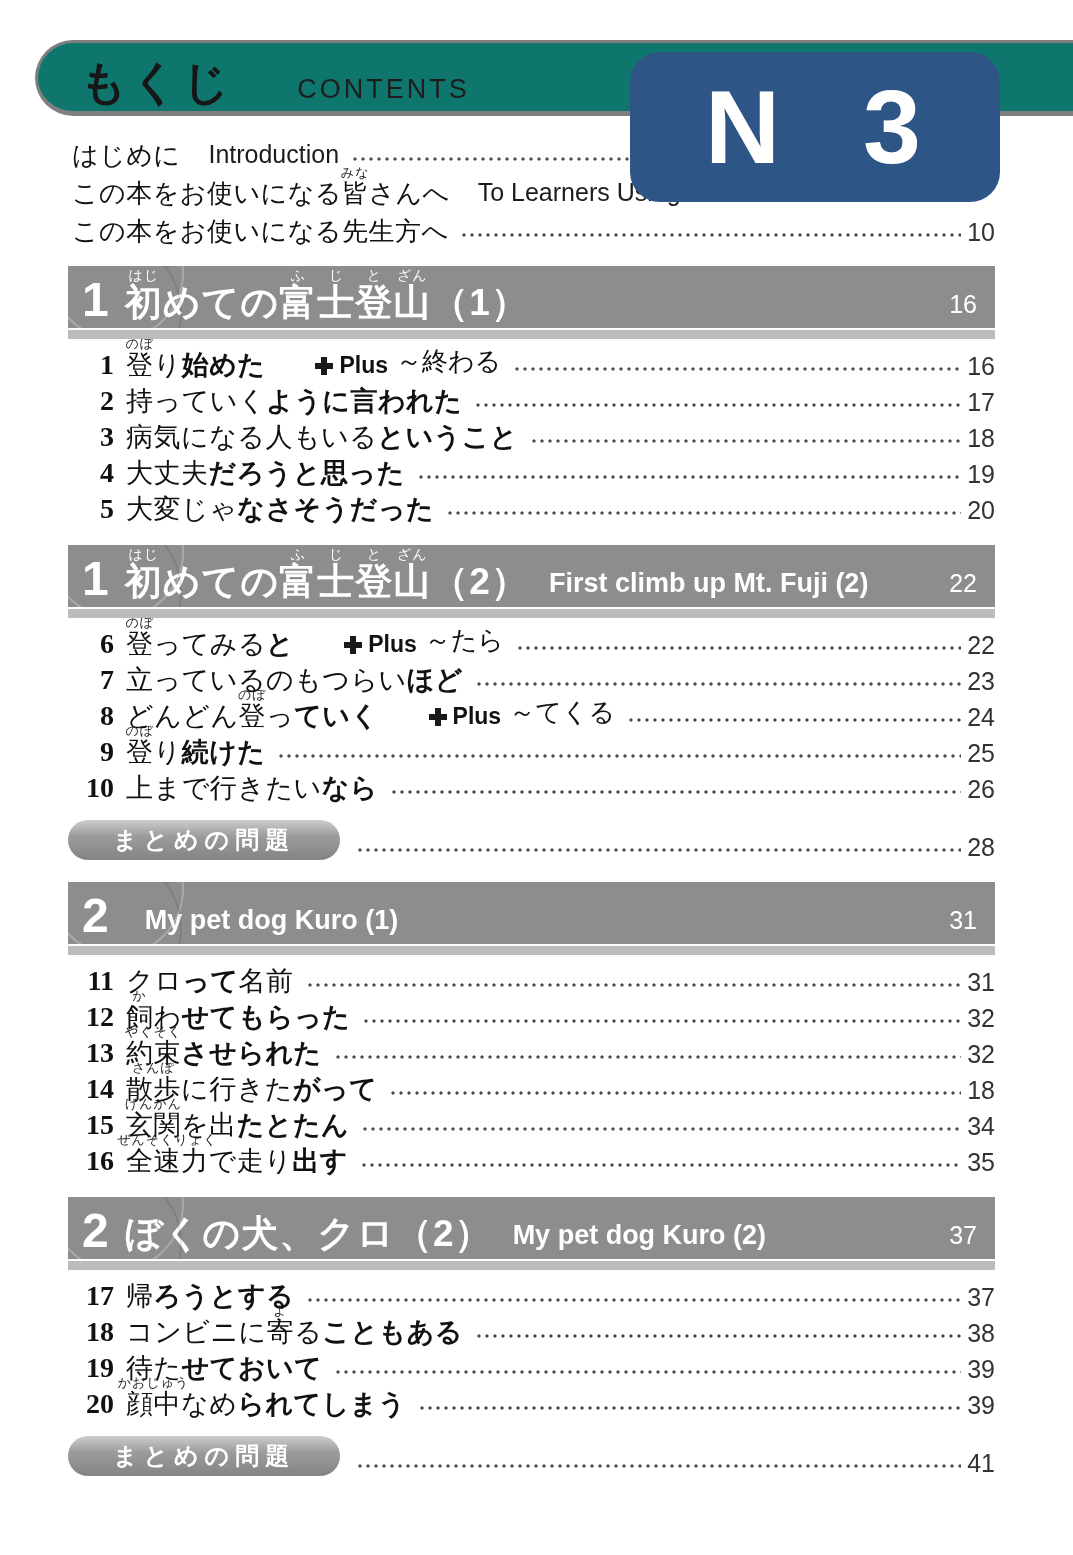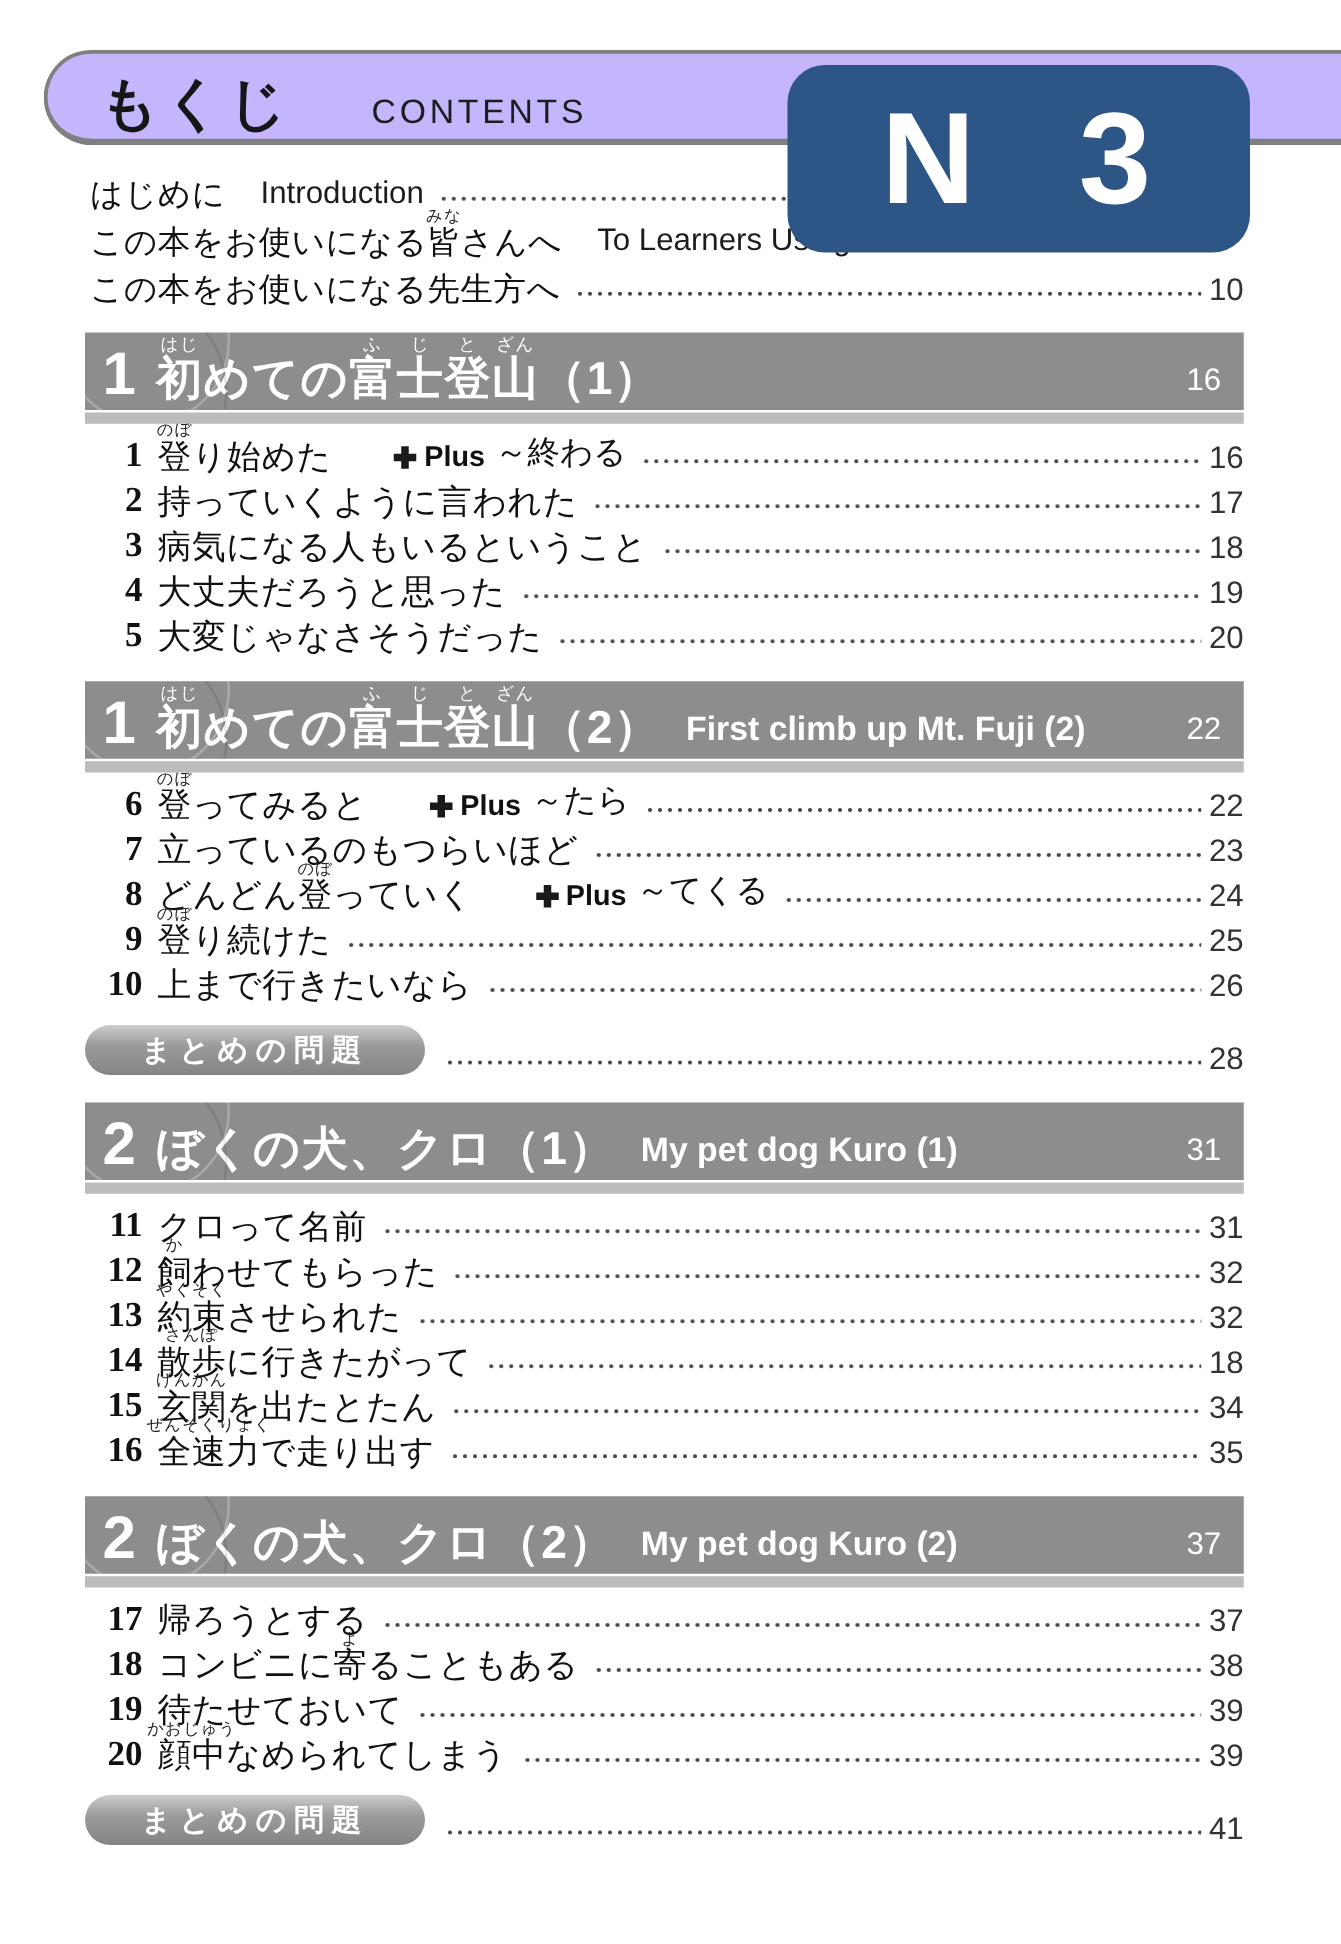--- a/index.html
+++ b/index.html
@@ -14,21 +14,21 @@
   html,body{margin:0;padding:0;}
   body{
     width:1073px;height:1555px;position:relative;overflow:hidden;
     background:#ffffff;color:var(--text-black);
     font-family:"Liberation Sans","DejaVu Sans",sans-serif;
   }
 
   
   .header-band{
     margin:40px 0 0 35px;height:76px;width:calc(100% - 35px);
-    background:#c4b5fd;border:3px solid #7f7f7f;border-right:none;border-bottom-width:5px;
+    background:#0f766e;border:3px solid #7f7f7f;border-right:none;border-bottom-width:5px;
     border-radius:40px 0 0 40px;
     display:flex;align-items:baseline;padding:16px 0 0 42px;
   }
   .title-jp{font-size:46px;font-weight:900;letter-spacing:4px;color:#161616;line-height:1;}
   .title-en{font-size:27px;font-weight:400;letter-spacing:3px;color:#1d1d1d;margin-left:64px;line-height:1;}
 
   
   .level-badge{
     position:absolute;left:630px;top:52px;width:370px;height:150px;z-index:5;
     background:var(--badge-blue);border-radius:30px;
@@ -62,21 +62,21 @@
   .bar-strip{height:9px;background:var(--strip-gray);margin-top:2px;}
 
   .items{margin-top:8px;}
   .row{display:flex;align-items:flex-end;height:36px;padding-bottom:4px;font-size:27px;}
   .num{
     width:46px;text-align:right;margin-right:12px;flex:none;
     font-family:"Liberation Serif","DejaVu Serif",serif;font-weight:700;font-size:28px;line-height:1;
   }
   .jp{line-height:1.05;letter-spacing:.5px;white-space:nowrap;}
   .seg{position:relative;display:inline-block;}
-  .seg.b{font-weight:400;}
+  .seg.b{font-weight:700;}
   .rt{
     position:absolute;top:-14px;left:50%;transform:translateX(-50%);
     font-size:13px;font-weight:400;letter-spacing:1px;white-space:nowrap;color:#222;line-height:1;
   }
   .bar .rt{top:-16px;color:#fff;font-size:14px;}
 
   .plus{margin-left:50px;display:flex;align-items:center;flex:none;}
   .plus-glyph{
     display:inline-block;width:18px;height:18px;margin-right:6px;
     background:
@@ -224,21 +224,20 @@
         <span class="page">26</span>
       </div>
     </div>
     <div class="summary-row">
       <span class="pill">まとめの問題</span>
       <span class="leader"></span>
       <span class="page">28</span>
     </div>
     <div class="bar">
       <span class="bar-num">2</span>
-      <span class="bar-title"><span class="seg">ぼくの犬、クロ（1）</span></span>
       <span class="bar-sub">My pet dog Kuro (1)</span>
       <span class="bar-page">31</span>
     </div>
     <div class="bar-strip"></div>
     <div class="items">
       <div class="row">
         <span class="num">11</span>
         <span class="jp"><span class="seg">クロ</span><span class="seg b">って</span><span class="seg">名前</span></span>
         <span class="leader"></span>
         <span class="page">31</span>

